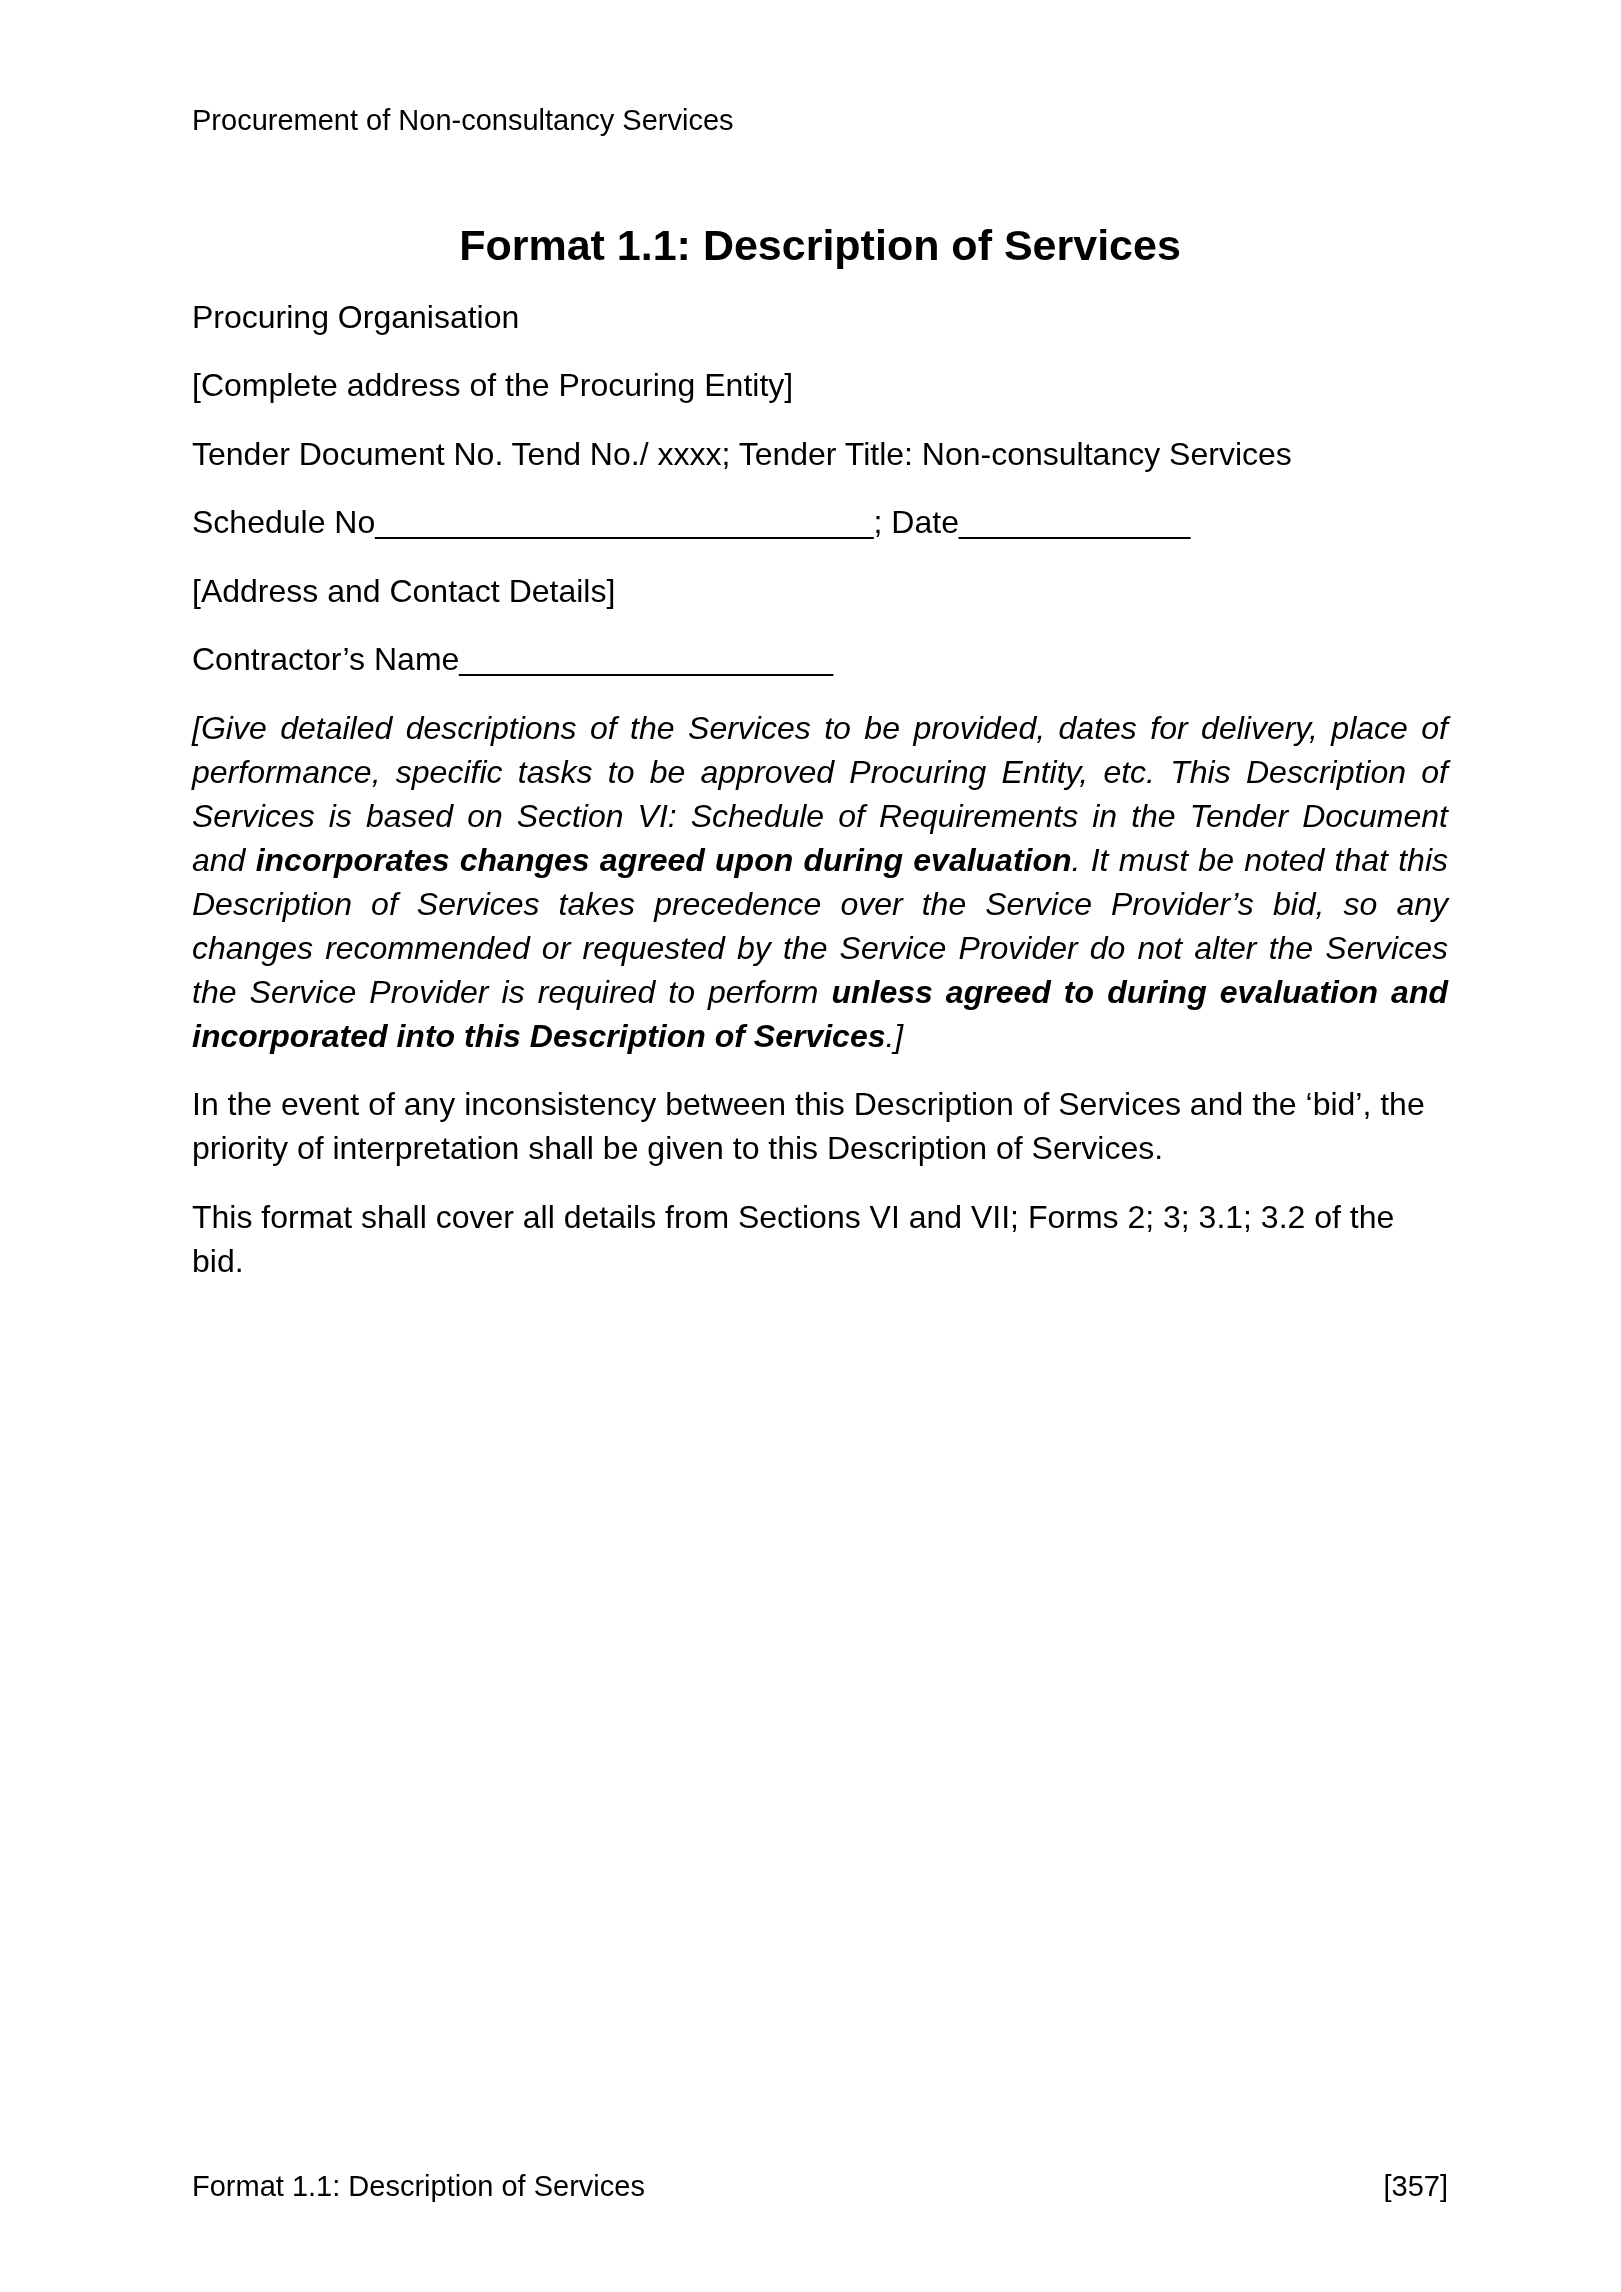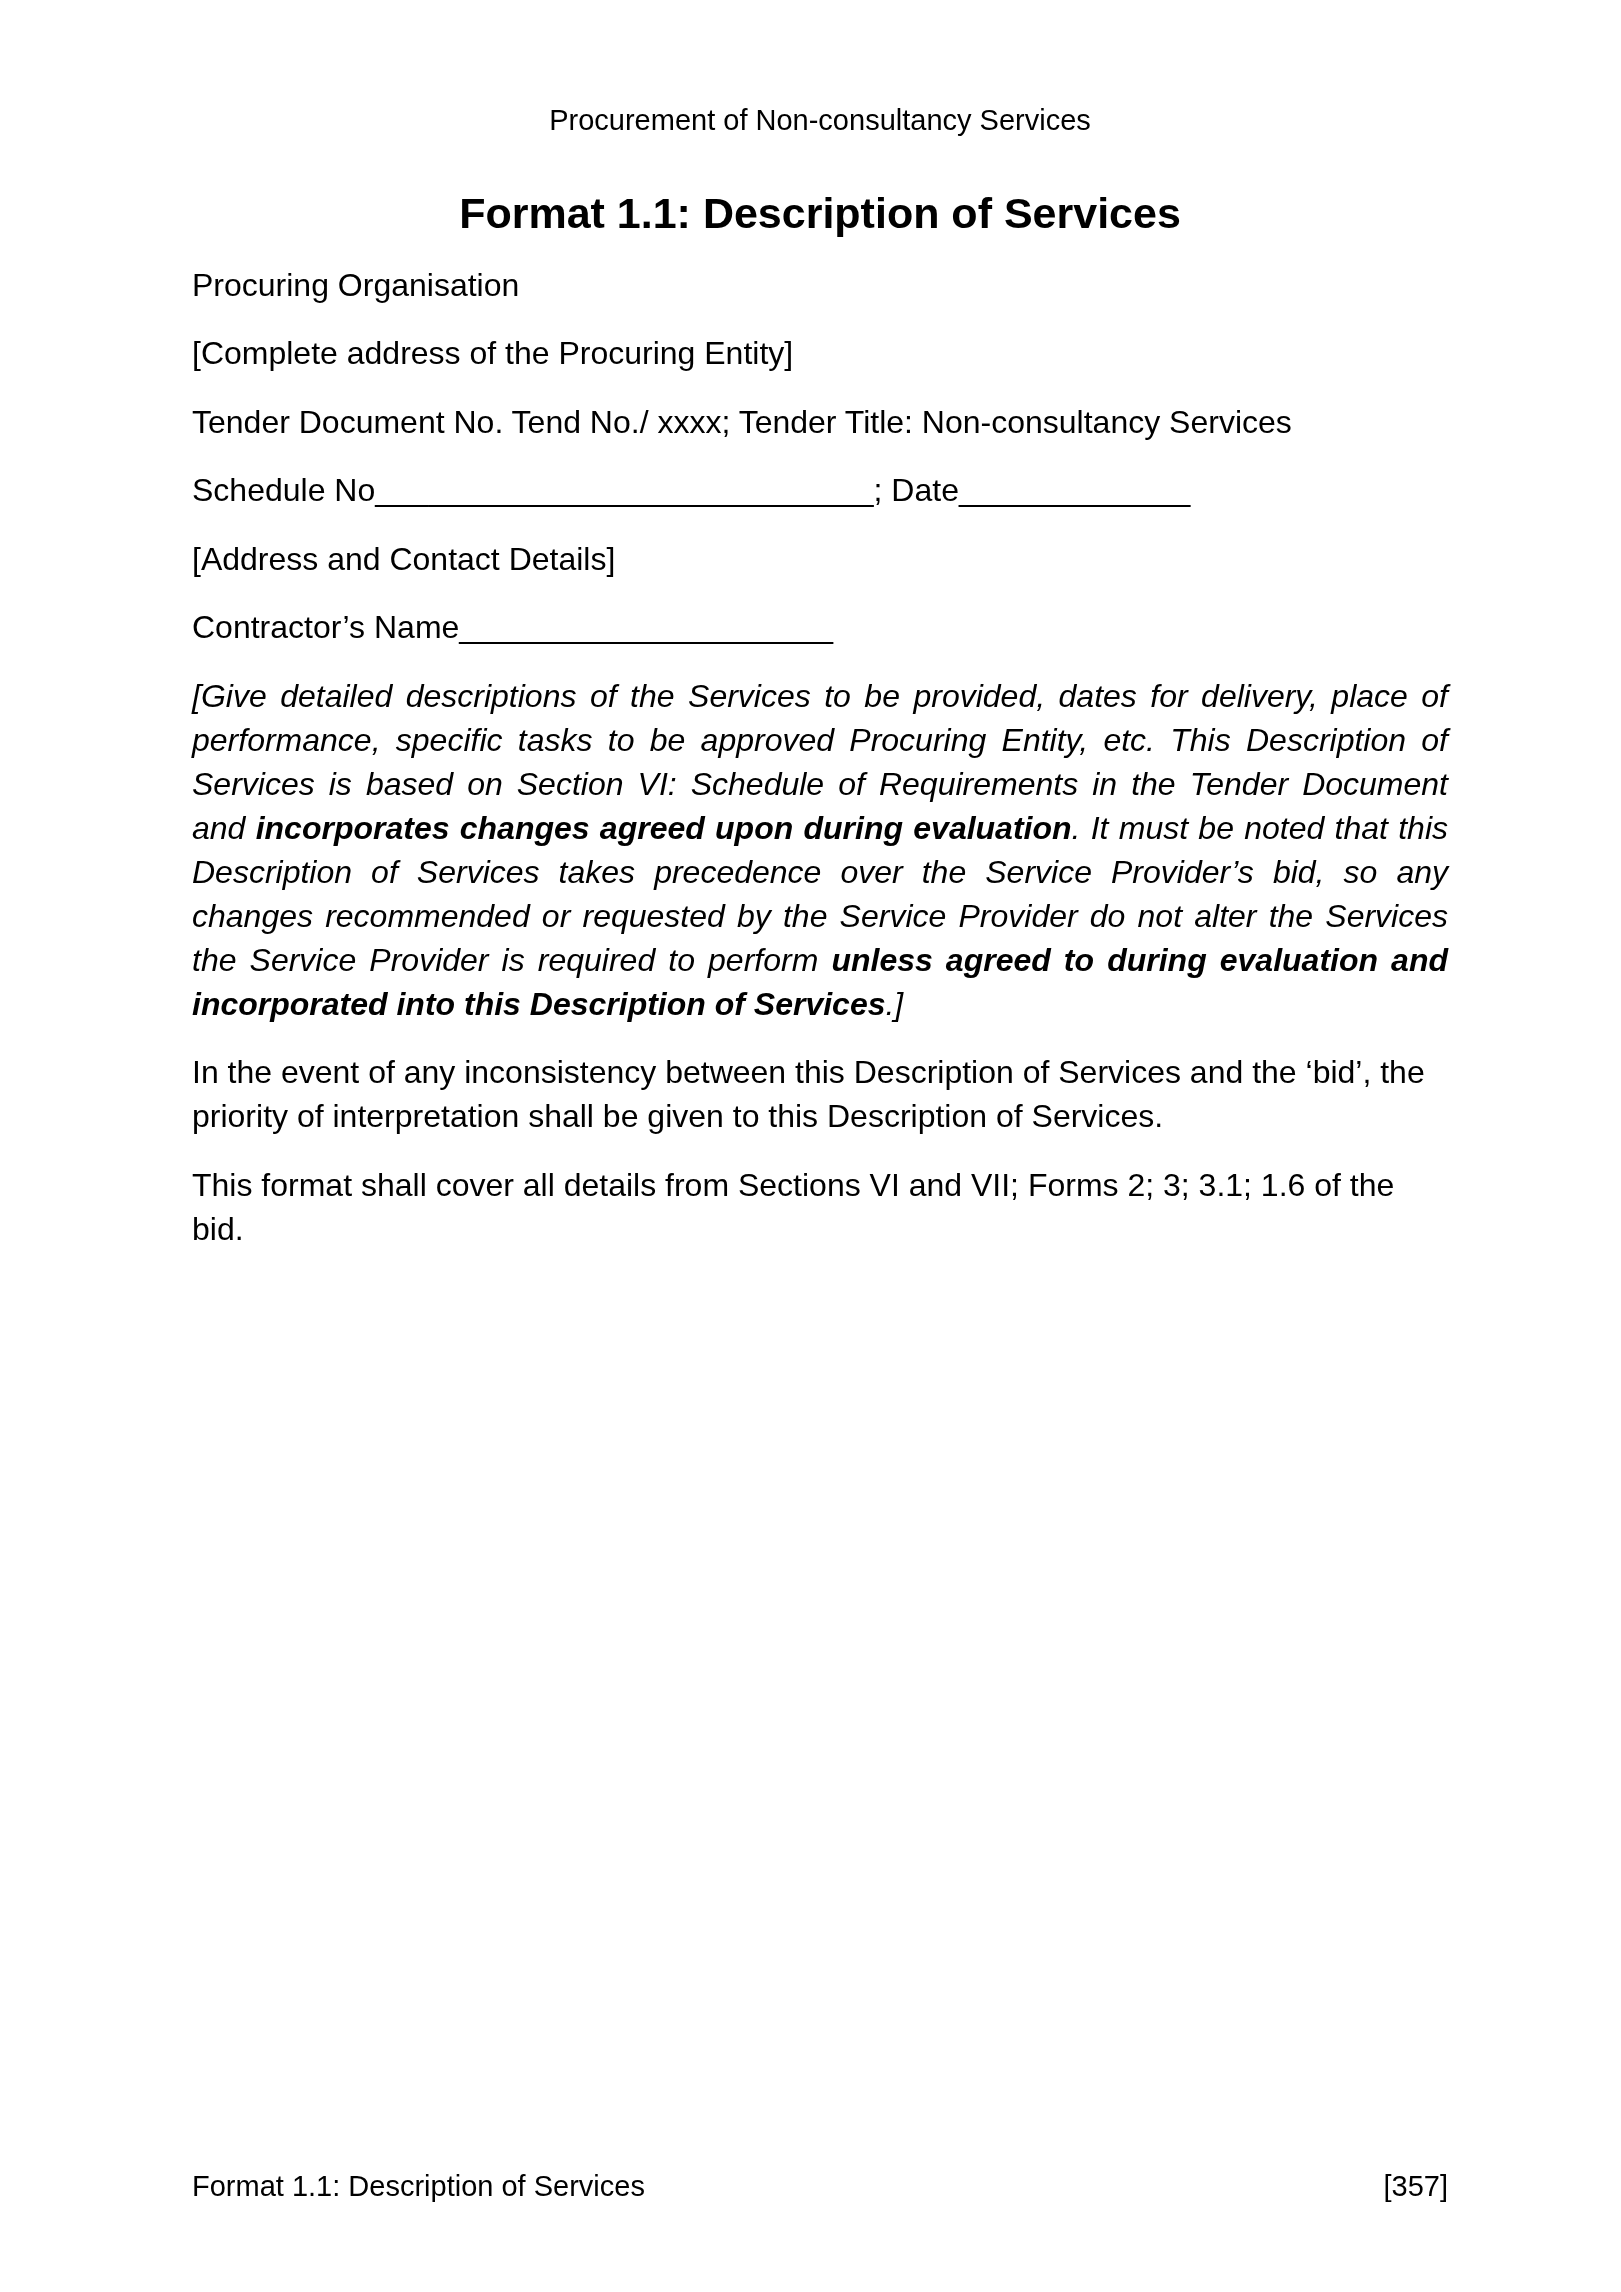--- a/index.html
+++ b/index.html
@@ -12,24 +12,24 @@
     width: 1621px;
     height: 2293px;
     background: #ffffff;
     color: #000000;
     font-family: "Liberation Sans", sans-serif;
     box-sizing: border-box;
     padding: 103px 173px 0 192px;
     overflow: hidden;
   }
   .running-header {
-    text-align: center;
+    text-align: left;
     font-size: 29px;
     line-height: 35px;
-    margin: 0 0 48px 0;
+    margin: 0 0 80px 0;
     font-family: "Liberation Sans", sans-serif;
   }
   .doc-title {
     text-align: center;
     font-size: 43px;
     line-height: 55px;
     font-weight: bold;
     margin: 0 0 21.6px 0;
   }
   .para {
@@ -79,21 +79,21 @@
   <p class="para">Schedule No____________________________; Date_____________</p>
 
   <p class="para">[Address and Contact Details]</p>
 
   <p class="para">Contractor’s Name_____________________</p>
 
   <p class="para justified"><span class="italic">[Give detailed descriptions of the Services to be provided, dates for delivery, place of performance, specific tasks to be approved Procuring Entity, etc. This Description of Services is based on Section VI: Schedule of Requirements in the Tender Document and </span><span class="bold-italic">incorporates changes agreed upon during evaluation</span><span class="italic">. It must be noted that this Description of Services takes precedence over the Service Provider’s bid, so any changes recommended or requested by the Service Provider do not alter the Services the Service Provider is required to perform </span><span class="bold-italic">unless agreed to during evaluation and incorporated into this Description of Services</span><span class="italic">.]</span></p>
 
   <p class="para">In the event of any inconsistency between this Description of Services and the ‘bid’, the priority of interpretation shall be given to this Description of Services.</p>
 
-  <p class="para">This format shall cover all details from Sections VI and VII; Forms 2; 3; 3.1; 1.6 of the bid.</p>
+  <p class="para">This format shall cover all details from Sections VI and VII; Forms 2; 3; 3.1; 3.2 of the bid.</p>
 
   <div class="page-footer">
     <span>Format 1.1: Description of Services</span>
     <span>[357]</span>
   </div>
 
 </div>
 
 
 </body></html>

